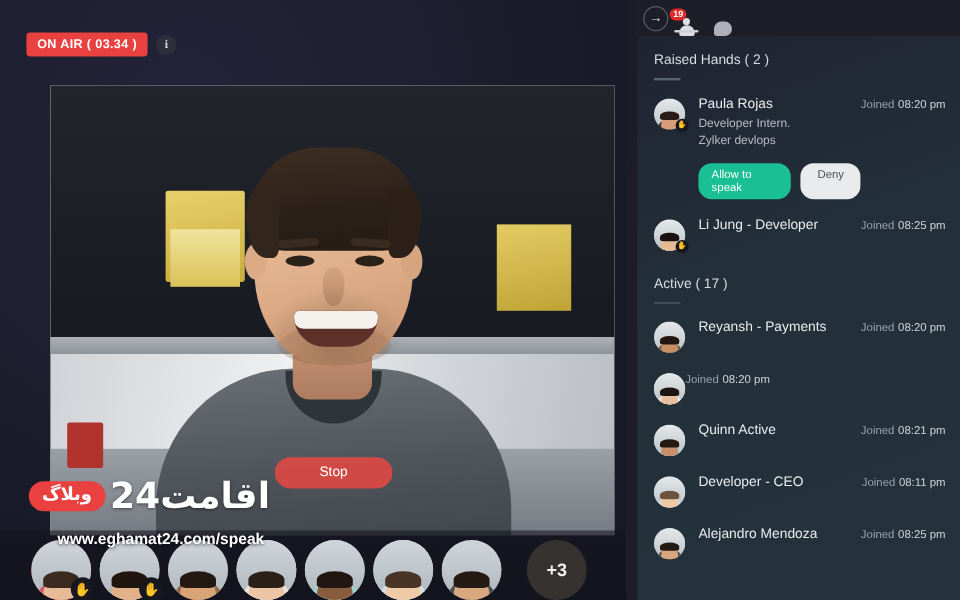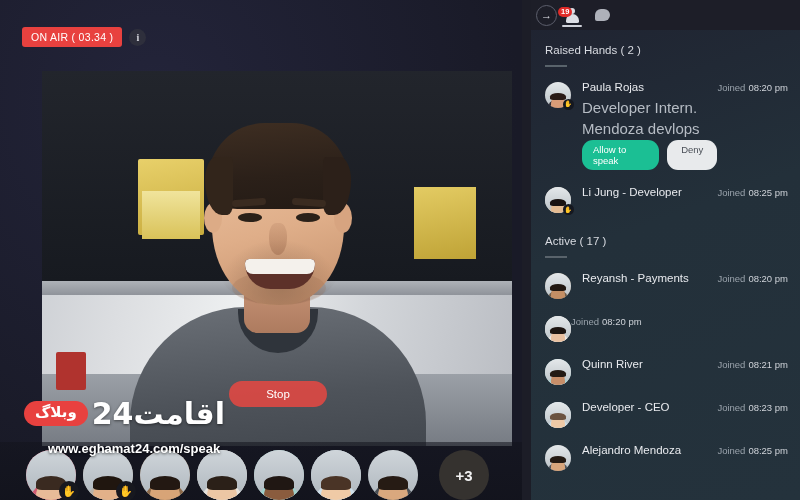--- a/index.html
+++ b/index.html
@@ -23,21 +23,21 @@
       #181925;
   }
 
   
   #onair-row {
     position:absolute; left:22px; top:27px;
     display:flex; align-items:center; gap:7px; z-index:8;
   }
   #onair-badge {
     background:#e8413f; color:#fff;
-    font-size:10.5px; font-weight:normal;
+    font-size:10.5px; font-weight:bold;
     letter-spacing:.3px;
     padding:4px 9px 4px 9px; border-radius:3px;
     white-space:nowrap;
   }
   #info-btn {
     width:17px; height:17px; border-radius:50%;
     background:#2e2f3c;
     display:flex; align-items:center; justify-content:center;
     color:#d8d9e0; font-size:10px; font-weight:bold;
     font-family:"Liberation Serif", serif;
@@ -247,21 +247,21 @@
   #collapse-btn {
     width:21px; height:21px; border-radius:50%;
     border:1.2px solid #5c5e6c;
     display:flex; align-items:center; justify-content:center;
     color:#e2e3ea; font-size:11px; flex:0 0 auto;
   }
   #panel-title {
     color:#e9eaef; font-size:12.5px; margin-left:14px; flex:1;
   }
   .head-tab { position:relative; width:30px; height:30px;
-    display:flex; align-items:center; justify-content:center; }
+    display:flex; align-items:flex-end; justify-content:center; }
   .head-tab.active::after {
     content:""; position:absolute; left:5px; right:5px; bottom:3px;
     height:1.6px; background:#cfd1d8; border-radius:1px;
   }
   #people-icon { position:relative; width:13px; height:15px; }
   #people-icon .h { position:absolute; left:3.5px; top:0; width:6px; height:6px;
     border-radius:50%; background:#dcdee4; }
   #people-icon .b { position:absolute; left:0; top:6px; width:13px; height:9px;
     border-radius:7px 7px 2px 2px; background:#dcdee4; }
   #people-count {
@@ -300,25 +300,25 @@
     transform:translateX(-50%); border-radius:11px 11px 0 0; display:block; }
   .pavatar .pb {
     position:absolute; right:-3px; bottom:-2px;
     width:11px; height:11px; border-radius:50%;
     background:#151820; font-size:6.5px;
     display:flex; align-items:center; justify-content:center;
   }
   .pmeta { flex:1; margin-left:11px; min-width:0; }
   .pname { color:#e8eaee; font-size:11.5px; white-space:nowrap;
     overflow:hidden; text-overflow:ellipsis; }
-  .prole { color:#b6bcc4; font-size:15px; margin-top:4px; line-height:1.45; }
+  .prole { color:#b6bcc4; font-size:10px; margin-top:4px; line-height:1.45; }
   .pjoin { color:#9aa3ac; font-size:9.5px; flex:0 0 auto; margin-top:1px;
     white-space:nowrap; }
   .pjoin span.t { color:#cfd3d9; margin-left:3px; }
-  .pactions { display:flex; gap:8px; }
+  .pactions { display:flex; gap:8px; margin-top:10px; }
   .btn-allow {
     background:#1bbf94; color:#fff; font-size:9.5px;
     border-radius:11px; padding:4px 11px;
   }
   .btn-deny {
     background:#e8eaec; color:#4a4f57; font-size:9.5px;
     border-radius:11px; padding:4px 14px;
   }
 </style>
 </head>
@@ -465,21 +465,21 @@
             <b style="background:#2e2a33"></b>
             <i style="background:#d99c78"></i>
             <span style="position:absolute;left:50%;top:46%;transform:translateX(-50%);width:16px;height:7px;border-radius:50% 50% 20% 20%;background:#2a1b16"></span>
           </div>
           <div class="pb">✋</div>
         </div>
         <div class="pmeta">
           <div class="pname">Paula Rojas</div>
           <div class="prole">
             <div>Developer Intern.</div>
-            <div>Mendoza devlops</div>
+            <div>Zylker devlops</div>
           </div>
           <div class="pactions">
             <div class="btn-allow">Allow to speak</div>
             <div class="btn-deny">Deny</div>
           </div>
         </div>
         <div class="pjoin">Joined<span class="t">08:20 pm</span></div>
       </div>
       <div class="prow">
         <div class="pavatar">
@@ -525,37 +525,37 @@
       <div class="prow">
         <div class="pavatar">
           <div class="pf" style="background:#a9cfd0">
             <span style="position:absolute;inset:0;background:linear-gradient(180deg,#e4e8ea 0%,#b9c1c6 100%)"></span>
             <b style="background:#a9cfd0"></b>
             <i style="background:#c78e69"></i>
             <span style="position:absolute;left:50%;top:46%;transform:translateX(-50%);width:16px;height:7px;border-radius:50% 50% 20% 20%;background:#231a14"></span>
           </div>
         </div>
         <div class="pmeta">
-          <div class="pname">Quinn River</div>
+          <div class="pname">Quinn Active</div>
         </div>
         <div class="pjoin">Joined<span class="t">08:21 pm</span></div>
       </div>
       <div class="prow">
         <div class="pavatar">
           <div class="pf" style="background:#cbdde8">
             <span style="position:absolute;inset:0;background:linear-gradient(180deg,#e4e8ea 0%,#b9c1c6 100%)"></span>
             <b style="background:#cbdde8"></b>
             <i style="background:#eec9a6"></i>
             <span style="position:absolute;left:50%;top:46%;transform:translateX(-50%);width:16px;height:7px;border-radius:50% 50% 20% 20%;background:#6b5340"></span>
           </div>
         </div>
         <div class="pmeta">
           <div class="pname">Developer - CEO</div>
         </div>
-        <div class="pjoin">Joined<span class="t">08:23 pm</span></div>
+        <div class="pjoin">Joined<span class="t">08:11 pm</span></div>
       </div>
       <div class="prow">
         <div class="pavatar">
           <div class="pf" style="background:#4d5259">
             <span style="position:absolute;inset:0;background:linear-gradient(180deg,#e4e8ea 0%,#b9c1c6 100%)"></span>
             <b style="background:#4d5259"></b>
             <i style="background:#d8a57c"></i>
             <span style="position:absolute;left:50%;top:46%;transform:translateX(-50%);width:16px;height:7px;border-radius:50% 50% 20% 20%;background:#241a13"></span>
           </div>
         </div>

